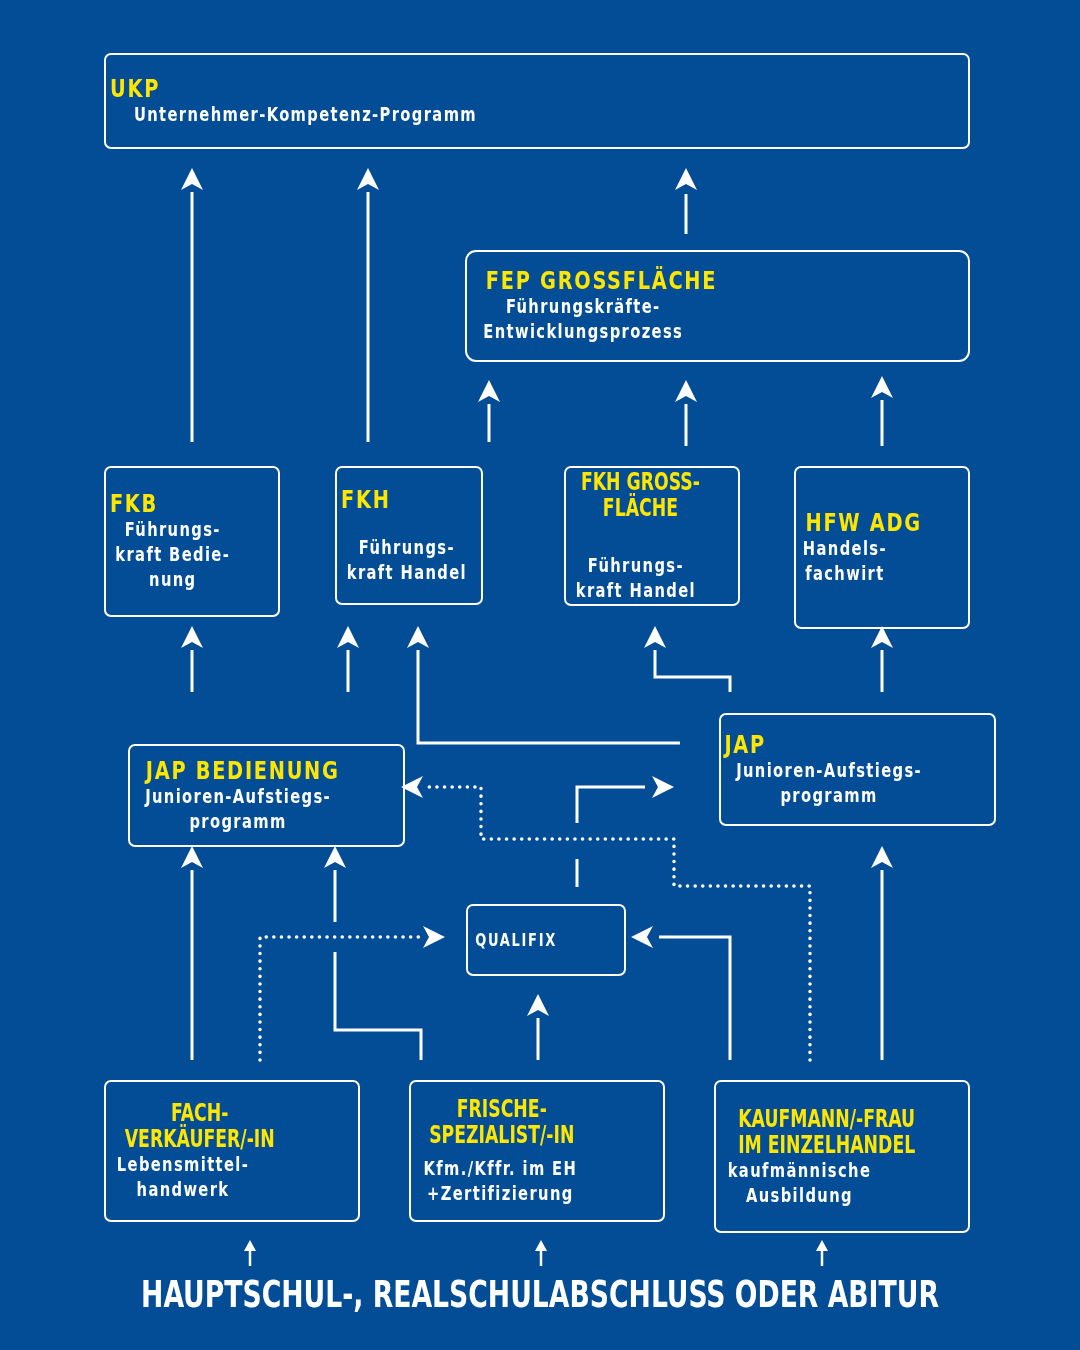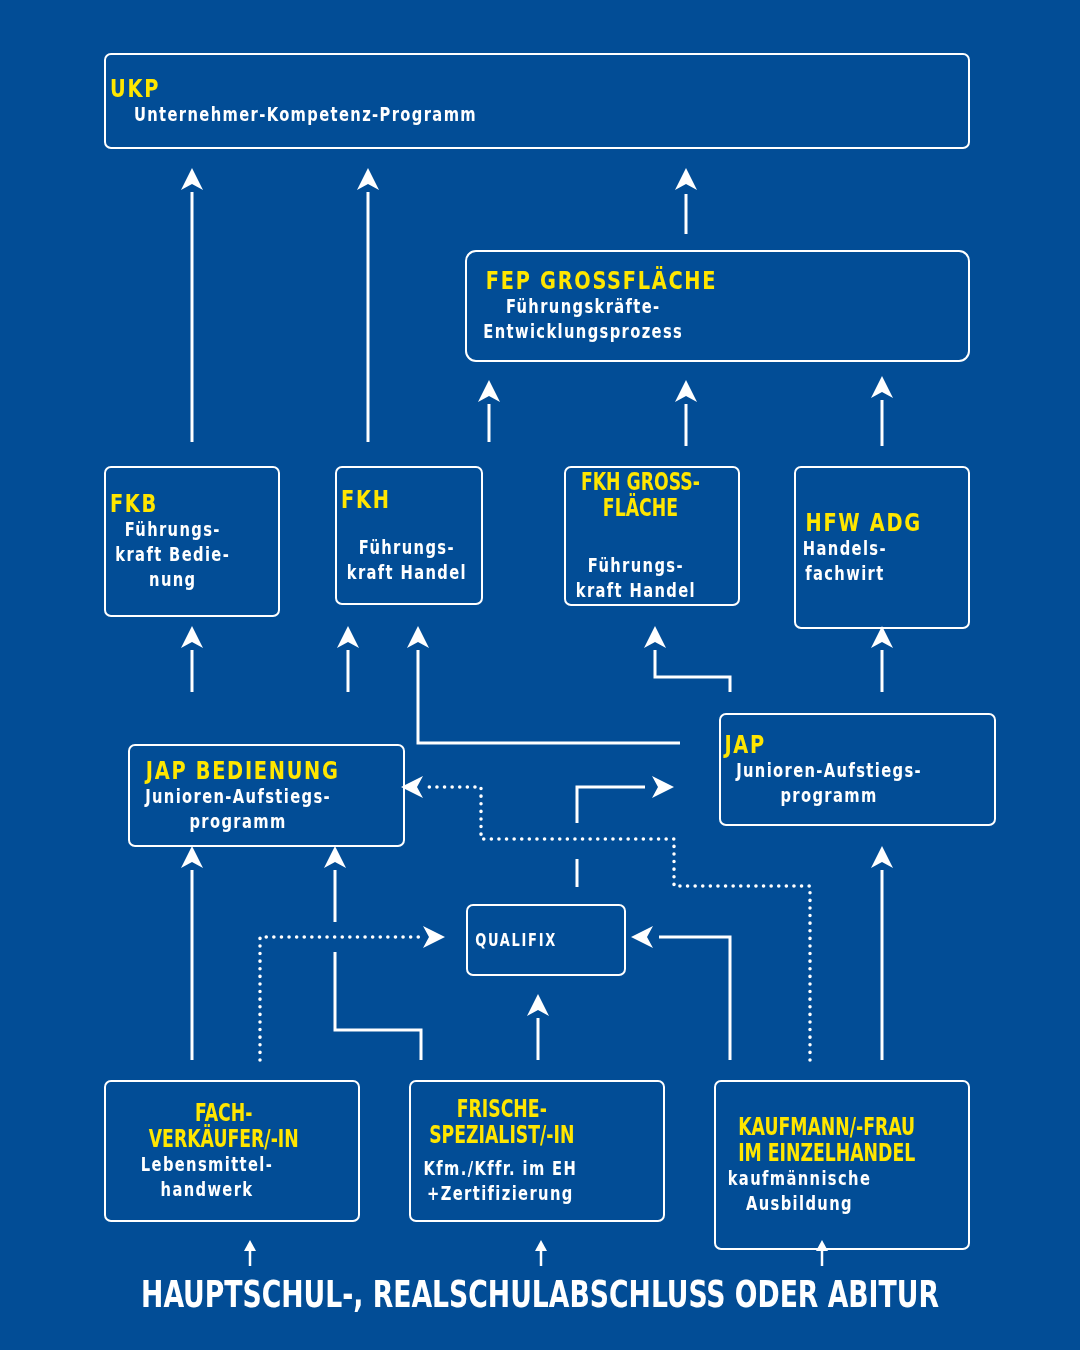--- a/index.html
+++ b/index.html
@@ -162,32 +162,32 @@
 <div class="box" style="left:693px; top:713px; width:277px; height:113px;margin-left:26px;">
   <div class="title">JAP</div>
   <div class="sub">Junioren-Aufstiegs-
 programm</div>
 </div>
 
 <div class="box" style="left:466px; top:904px; width:160px; height:72px;">
   <div class="qual">QUALIFIX</div>
 </div>
 
-<div class="box" style="left:104px; top:1080px; width:256px; height:142px;padding-left:24px;">
+<div class="box" style="left:104px; top:1080px; width:256px; height:142px;">
   <div class="title title-tight" style="white-space:pre-line;">FACH-
 VERKÄUFER/-IN</div>
   <div class="sub">Lebensmittel-
 handwerk</div>
 </div>
 <div class="box" style="left:409px; top:1080px; width:256px; height:142px;gap:8px;">
   <div class="title title-tight" style="white-space:pre-line;">FRISCHE-
 SPEZIALIST/-IN</div>
   <div class="sub">Kfm./Kffr. im EH
 +Zertifizierung</div>
 </div>
-<div class="box" style="left:714px; top:1080px; width:256px; height:170px;">
+<div class="box" style="left:714px; top:1080px; width:256px; height:153px;">
   <div class="title title-tight" style="white-space:pre-line;">KAUFMANN/-FRAU
 IM EINZELHANDEL</div>
   <div class="sub">kaufmännische
 Ausbildung</div>
 </div>
 
 <div class="footer">HAUPTSCHUL-, REALSCHULABSCHLUSS ODER ABITUR</div>
 
 </body></html>

